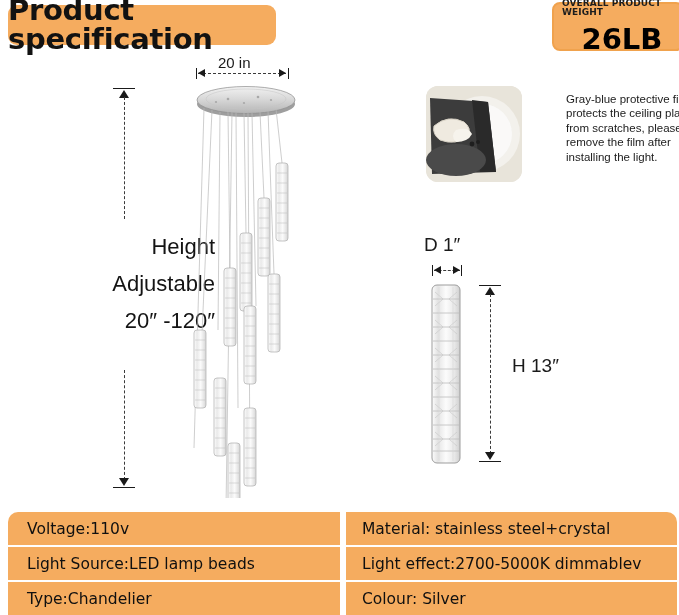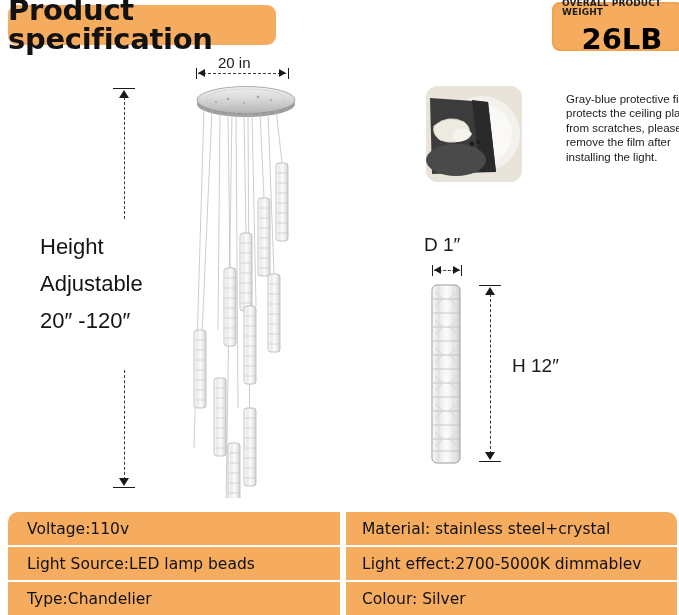--- a/index.html
+++ b/index.html
@@ -51,21 +51,21 @@
   .cap-h{position:absolute;width:0;border-left:1.5px solid #1a1a1a;}
   .cap-v{position:absolute;height:0;border-top:1.5px solid #1a1a1a;}
   .arrow{position:absolute;width:0;height:0;}
   .arrow-l{border-top:4px solid transparent;border-bottom:4px solid transparent;border-right:7px solid #1a1a1a;}
   .arrow-r{border-top:4px solid transparent;border-bottom:4px solid transparent;border-left:7px solid #1a1a1a;}
   .arrow-u{border-left:5px solid transparent;border-right:5px solid transparent;border-bottom:8px solid #1a1a1a;}
   .arrow-d{border-left:5px solid transparent;border-right:5px solid transparent;border-top:8px solid #1a1a1a;}
 
   
   .height-text{
-    position:absolute;left:40px;top:228px;width:175px;text-align:left;
+    position:absolute;left:40px;top:228px;width:175px;text-align:right;
     font-size:22px;line-height:37px;color:#141414;
   }
   .height-text div{white-space:nowrap;}
 
   
   .film-photo{
     position:absolute;left:426px;top:86px;width:96px;height:96px;
     border-radius:12px;overflow:hidden;background:#e6e2d8;
   }
   .film-note{
@@ -352,21 +352,21 @@
     </g>
     <line x1="9" y1="4" x2="9" y2="178" stroke="#d6d6d6" stroke-width="0.6"></line>
     <line x1="23" y1="4" x2="23" y2="178" stroke="#d6d6d6" stroke-width="0.6"></line>
   </svg>
 
   <div class="cap-v" style="left:479px;top:285px;width:22px;"></div>
   <div class="arrow arrow-u" style="left:485px;top:287px;"></div>
   <div class="vline" style="left:490px;top:294px;height:160px;"></div>
   <div class="arrow arrow-d" style="left:485px;top:452px;"></div>
   <div class="cap-v" style="left:479px;top:461px;width:22px;"></div>
-  <div class="dim-label dim-h12">H 12″</div>
+  <div class="dim-label dim-h12">H 13″</div>
 
   <div class="spec-table">
     <div class="spec-cell r0c0">Voltage:110v</div>
     <div class="spec-cell right r0c1">Material: stainless steel+crystal</div>
     <div class="spec-cell">Light Source:LED lamp beads</div>
     <div class="spec-cell right">Light effect:2700-5000K dimmablev</div>
     <div class="spec-cell">Type:Chandelier</div>
     <div class="spec-cell right">Colour: Silver</div>
   </div>
 

